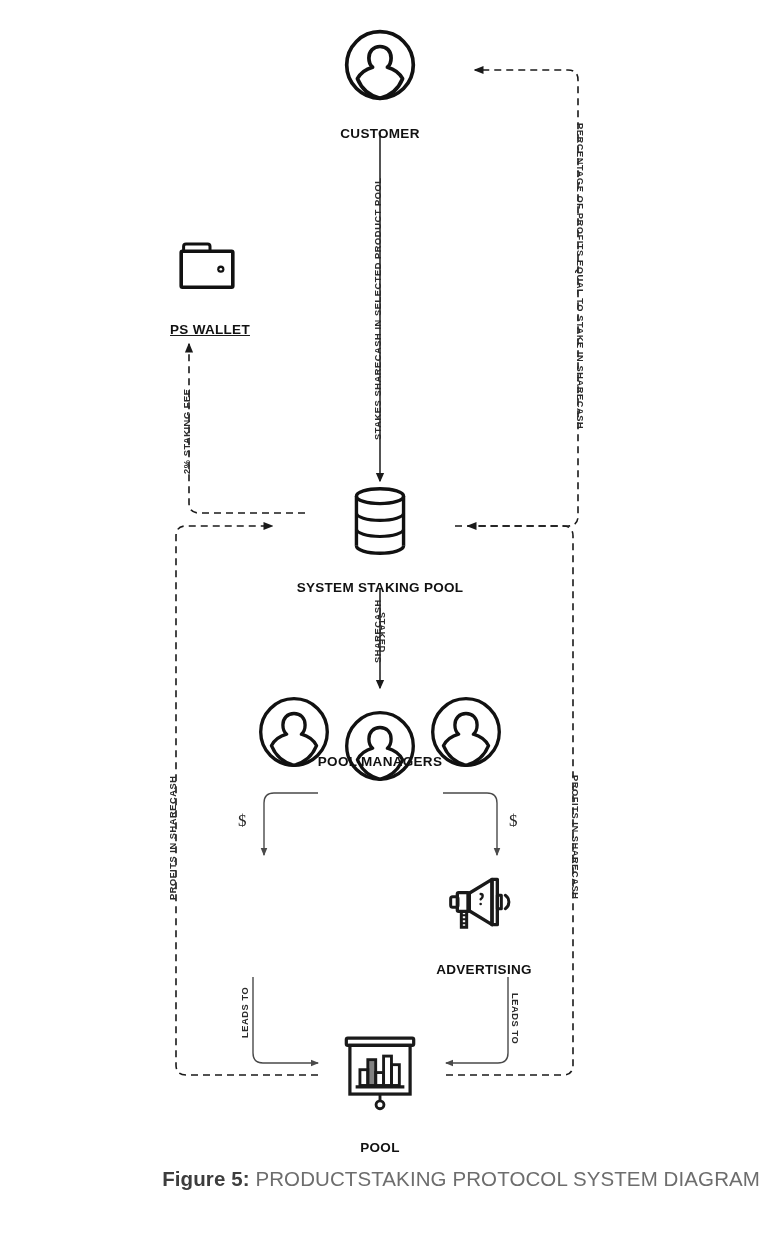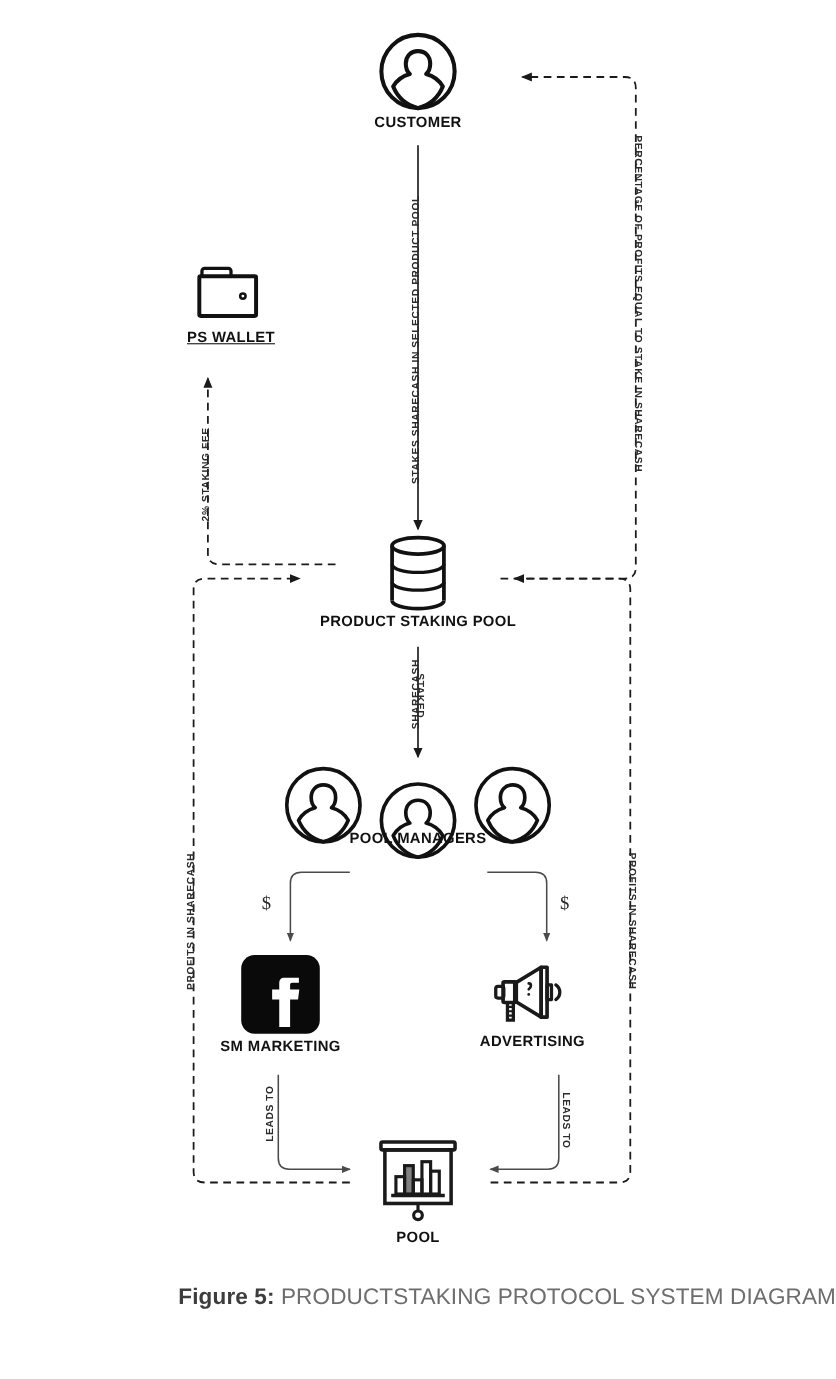--- a/index.html
+++ b/index.html
@@ -35,21 +35,21 @@
     align-items: center;
     justify-content: flex-start;
   }
   .node-label {
     font-size: 13.5px;
     font-weight: bold;
     letter-spacing: 0.3px;
     color: #111111;
     text-align: center;
     white-space: nowrap;
-    margin-top: 1px;
+    margin-top: 24px;
   }
   .icon-box {
     display: flex;
     align-items: center;
     justify-content: center;
   }
   
   .edge-label {
     position: absolute;
     font-size: 9.3px;
@@ -174,21 +174,21 @@
     <div class="icon-box">
       <svg width="62" height="70" viewBox="0 0 100 112">
         <ellipse cx="50" cy="16" rx="38" ry="12" fill="none" stroke="#111" stroke-width="5.5"></ellipse>
         <path d="M12 16 L12 96" fill="none" stroke="#111" stroke-width="5.5"></path>
         <path d="M88 16 L88 96" fill="none" stroke="#111" stroke-width="5.5"></path>
         <path d="M12 96 a38 12 0 0 0 76 0" fill="none" stroke="#111" stroke-width="5.5"></path>
         <path d="M12 43 a38 12 0 0 0 76 0" fill="none" stroke="#111" stroke-width="5"></path>
         <path d="M12 69 a38 12 0 0 0 76 0" fill="none" stroke="#111" stroke-width="5"></path>
       </svg>
     </div>
-    <div class="node-label">PRODUCT STAKING POOL</div>
+    <div class="node-label">SYSTEM STAKING POOL</div>
   </div>
 
   <div class="node" style="left:240px; top:695px; width:280px;">
     <div style="display:flex; align-items:flex-end; gap:12px;">
       <svg width="74" height="74" viewBox="0 0 100 100">
         <circle cx="50" cy="50" r="45" fill="none" stroke="#111" stroke-width="4.5"></circle>
         <path d="M50 25 c-9 0-15 6.5-15 15.5 0 5.5 2 10 5 12.5
                  -9 2.5-16.5 8-20.5 15.5
                  A45 45 0 0 0 50 95
                  a45 45 0 0 0 30.5-26.5
@@ -210,30 +210,20 @@
                  -9 2.5-16.5 8-20.5 15.5
                  A45 45 0 0 0 50 95
                  a45 45 0 0 0 30.5-26.5
                  c-4-7.5-11.5-13-20.5-15.5
                  3-2.5 5-7 5-12.5 C65 31 59 25 50 25 z" fill="none" stroke="#111" stroke-width="4.5" stroke-linejoin="round"></path>
       </svg>
     </div>
   </div>
   <div class="node-label" style="position:absolute; left:280px; top:754px; width:200px; margin:0;">POOL MANAGERS</div>
 
-  <div class="node" style="left:200px; top:866px; width:110px;">
-    <div class="icon-box">
-      <svg width="76" height="76" viewBox="0 0 100 100">
-        <rect x="3" y="3" width="94" height="94" rx="16" fill="#0a0a0a"></rect>
-        <path d="M62 30 h-8 c-3.5 0-5.5 2.4-5.5 6.2 V44 H40 v12 h8.5 v33 h13 V56 h9.5 L72.5 44 H61.5 v-5.5
-                 c0-1.6 0.9-2.5 2.6-2.5 H72 V30 z" fill="#ffffff"></path>
-      </svg>
-    </div>
-    <div class="node-label">SM MARKETING</div>
-  </div>
 
   <div class="node" style="left:424px; top:866px; width:120px;">
     <div class="icon-box">
       <svg width="80" height="72" viewBox="0 0 120 100">
         <path d="M72 16 L36 38 L36 62 L72 84 Z" fill="none" stroke="#1a1a1a" stroke-width="5" stroke-linejoin="round"></path>
         <rect x="20" y="36" width="18" height="28" rx="2" fill="none" stroke="#1a1a1a" stroke-width="5"></rect>
         <rect x="10" y="42" width="11" height="16" rx="3" fill="none" stroke="#1a1a1a" stroke-width="4.5"></rect>
         <path d="M72 16 L80 16 L80 84 L72 84 Z" fill="none" stroke="#1a1a1a" stroke-width="5" stroke-linejoin="round"></path>
         <path d="M80 40 L86 40 L86 60 L80 60 Z" fill="none" stroke="#1a1a1a" stroke-width="4.5" stroke-linejoin="round"></path>
         <path d="M92 40 a12 12 0 0 1 0 20" fill="none" stroke="#1a1a1a" stroke-width="4.5" stroke-linecap="round"></path>

